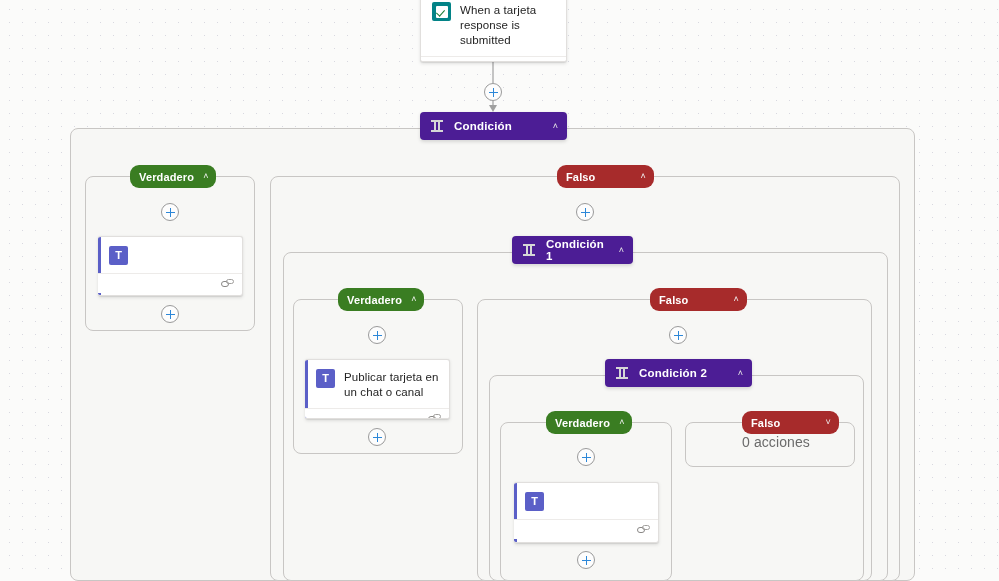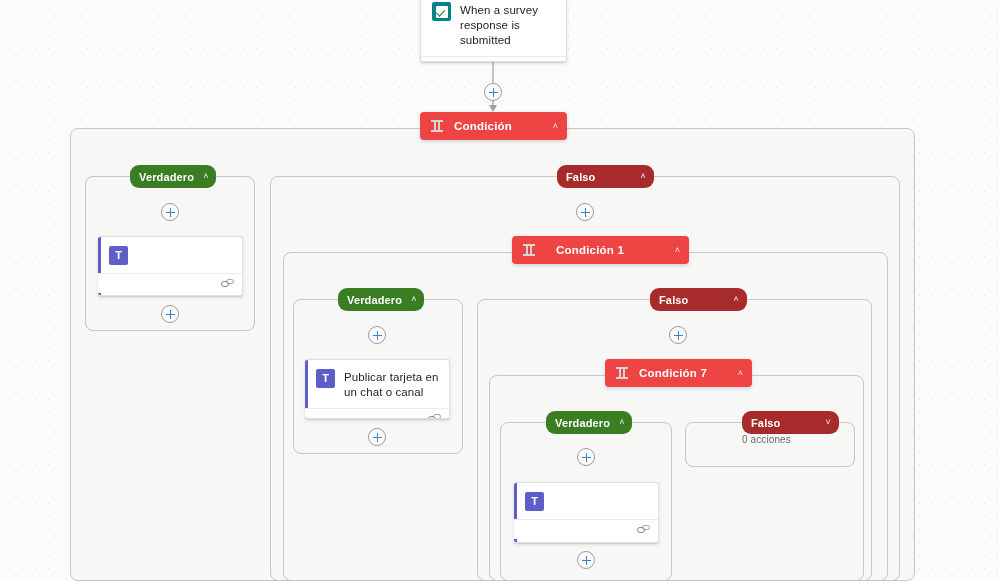--- a/index.html
+++ b/index.html
@@ -53,21 +53,21 @@
   .ico.forms .sq{width:12px;height:12px;background:#fff;border-radius:1px;position:relative;}
   .ico.forms .sq:after{
     content:"";position:absolute;left:2.5px;top:2px;width:4px;height:7px;
     border:solid #1a7a32;border-width:0 1.8px 1.8px 0;transform:rotate(42deg);
   }
   .ico.teams{background:#5b5fc7;}
   .ico.teams .t{color:#fff;font-size:11px;font-weight:bold;line-height:1;font-family:"Liberation Sans",sans-serif;}
 
   
   .cond{
-    position:absolute;height:28px;background:#ef4444;border-radius:4px;
+    position:absolute;height:28px;background:#4c1d95;border-radius:4px;
     display:flex;align-items:center;box-sizing:border-box;padding:0 9px 0 10px;
     box-shadow:0 1.6px 3.6px rgba(0,0,0,.13);
   }
   .cond .cico{width:14px;height:14px;flex:0 0 14px;margin-right:10px;position:relative;}
   .cond .cico:before{
     content:"";position:absolute;left:1px;top:1px;width:12px;height:1.6px;background:#d6d6d6;
   }
   .cond .cico:after{
     content:"";position:absolute;left:1px;bottom:1px;width:12px;height:1.6px;background:#d6d6d6;
   }
@@ -91,21 +91,21 @@
   
   .plus{
     position:absolute;width:18px;height:18px;border-radius:50%;
     background:#fdfdfd;border:1px solid #9a9a9a;box-sizing:border-box;
   }
   .plus:before,.plus:after{content:"";position:absolute;background:#2c87d8;}
   .plus:before{left:3.5px;top:7.6px;width:9px;height:1.6px;}
   .plus:after{top:3.5px;left:7.6px;height:9px;width:1.6px;}
 
   .emptytxt{
-    position:absolute;font-size:10px;color:#6b6b6b;letter-spacing:.1px;
+    position:absolute;font-size:14px;color:#6b6b6b;letter-spacing:.1px;
   }
 
   .linkico{width:13px;height:10px;position:relative;display:inline-block;}
   .linkico i,.linkico b{
     position:absolute;box-sizing:border-box;border:1.4px solid #8a8886;border-radius:3px;
     width:8px;height:5.5px;display:block;
   }
   .linkico i{left:0;top:3.4px;}
   .linkico b{left:4.6px;top:0.6px;border-color:#a19f9d;}
 </style>
@@ -174,21 +174,21 @@
 
   <div class="scope" style="left:500px;top:422px;width:172px;height:159px;"></div>
 
   <div class="scope" style="left:685px;top:422px;width:170px;height:45px;"></div>
 
   <div class="card" style="left:420px;top:-8px;width:147px;height:70px;">
     <div class="body">
       <span class="ico forms">
           <span class="sq"></span>
         </span>
-      <span class="title">When a survey response is submitted</span>
+      <span class="title">When a tarjeta response is submitted</span>
     </div>
     <div class="foot">
       <span class="linkico">
           <b></b>
         </span>
     </div>
   </div>
 
   <div class="plus" style="left:484px;top:83px;"></div>
 
@@ -226,21 +226,21 @@
           <i></i>
           <b></b>
         </span>
     </div>
   </div>
 
   <div class="plus" style="left:161px;top:305px;"></div>
 
   <div class="plus" style="left:576px;top:203px;"></div>
 
-  <div class="cond" style="left:512px;top:236px;width:177px;gap:10px;">
+  <div class="cond" style="left:512px;top:236px;width:121px;">
     <span class="cico">
         <span class="cbars">
           <span></span>
           <span></span>
         </span>
       </span>
     <span class="clabel">Condición 1</span>
     <span class="chev">˄</span>
   </div>
 
@@ -275,21 +275,21 @@
 
   <div class="plus" style="left:669px;top:326px;"></div>
 
   <div class="cond" style="left:605px;top:359px;width:147px;">
     <span class="cico">
         <span class="cbars">
           <span></span>
           <span></span>
         </span>
       </span>
-    <span class="clabel">Condición 7</span>
+    <span class="clabel">Condición 2</span>
     <span class="chev">˄</span>
   </div>
 
   <div class="pill t" style="left:546px;top:411px;">
     <span class="plabel">Verdadero</span>
     <span class="chev">˄</span>
   </div>
 
   <div class="pill f" style="left:742px;top:411px;">
     <span class="plabel">Falso</span>

